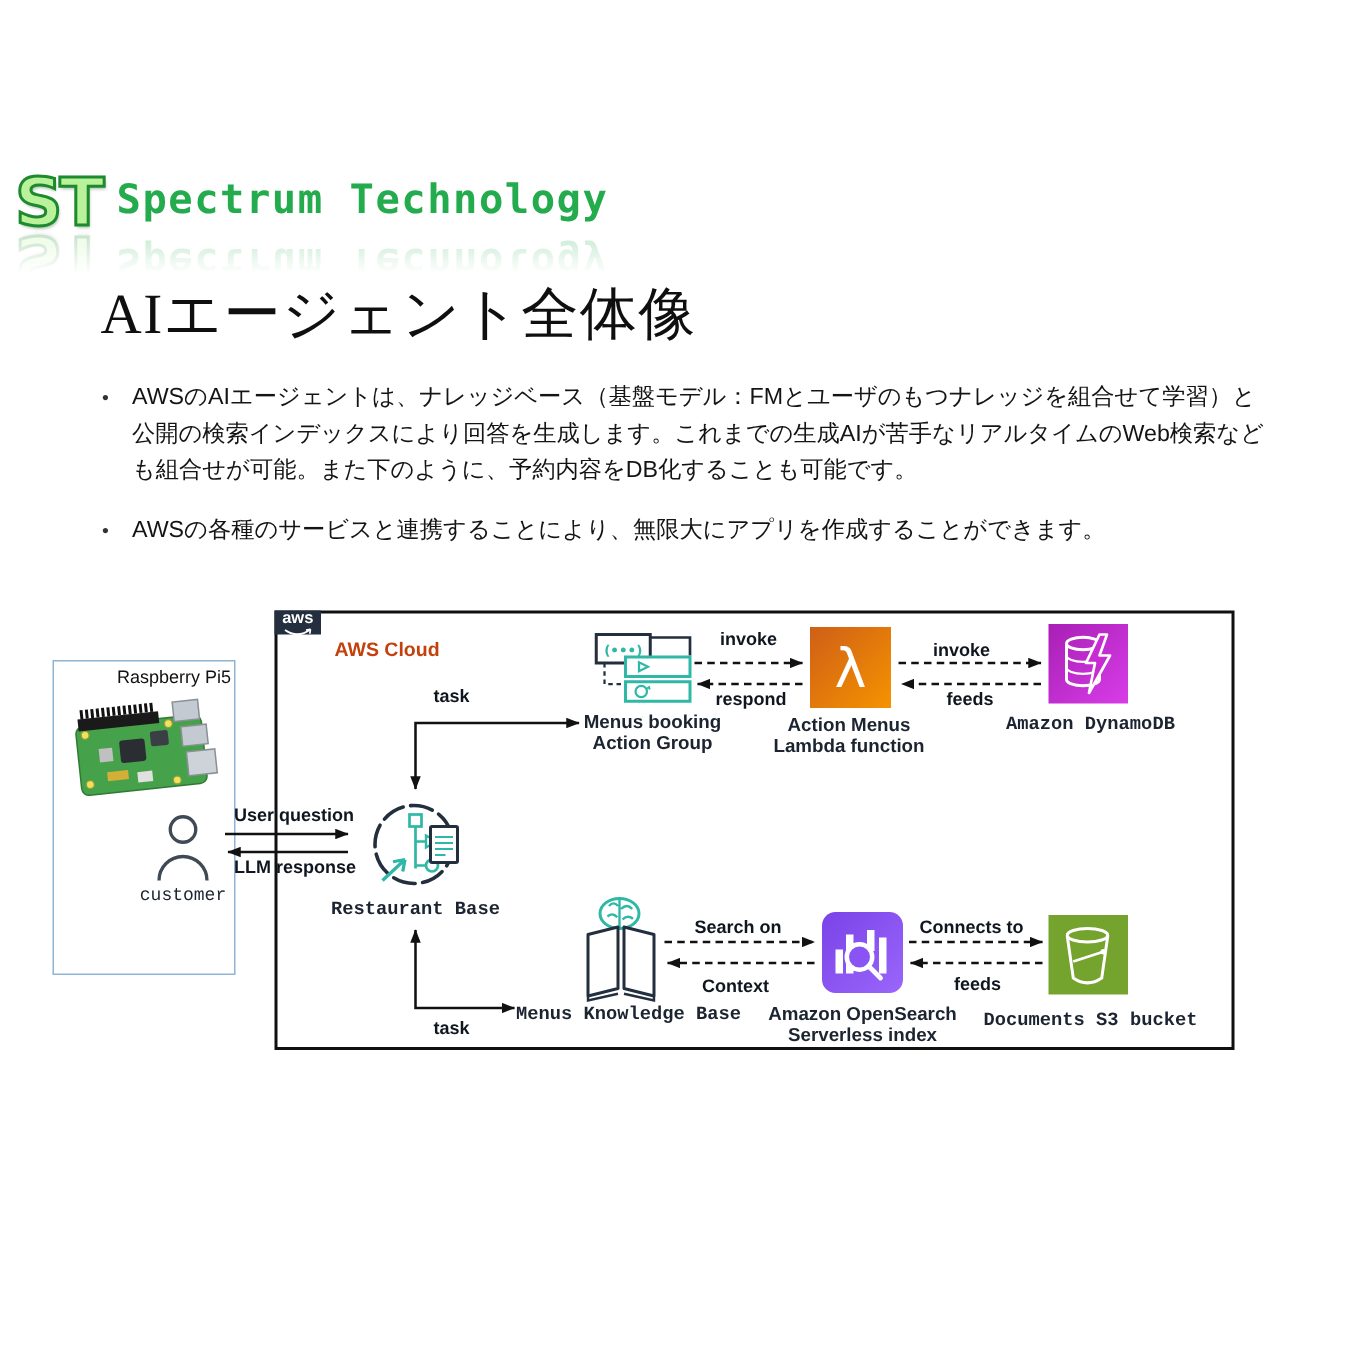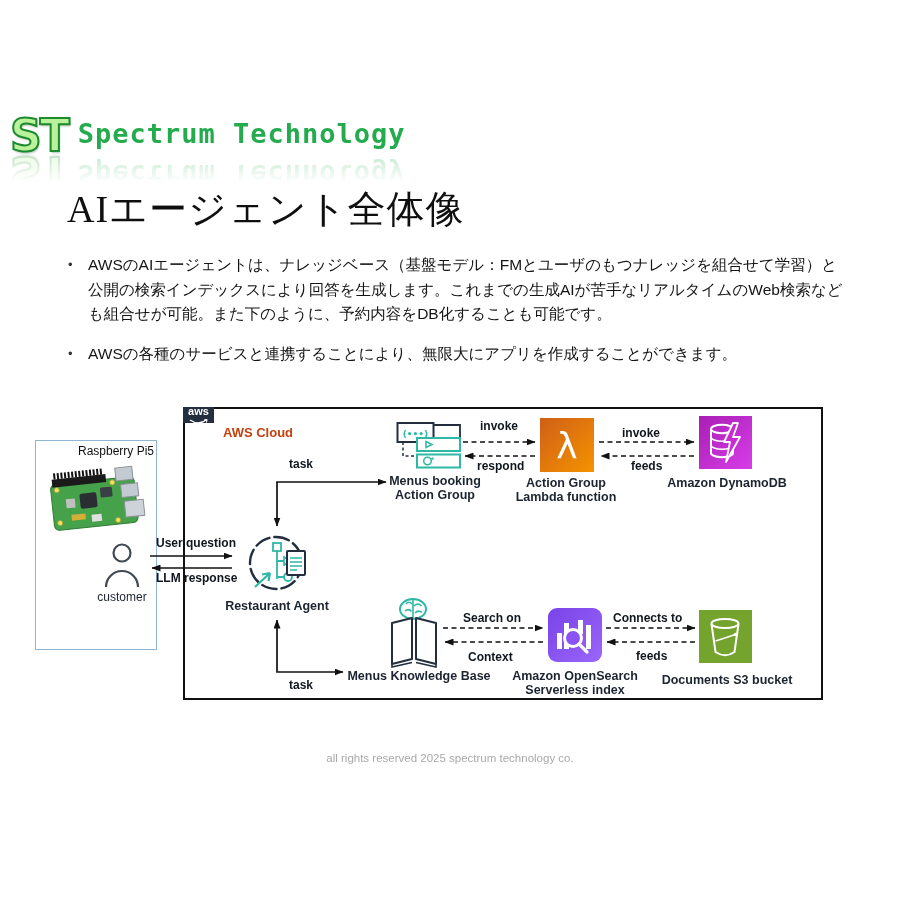--- a/index.html
+++ b/index.html
@@ -33,21 +33,21 @@
   .bullet .btxt { font-size:15.5px; line-height:24.5px; color:#141414; }
   .footer { position:absolute; left:0; top:752px; width:900px; text-align:center; font-size:11.5px; color:#a9a9a9; }
   
   .aws-box { position:absolute; left:183px; top:407px; width:640px; height:293px; border:2px solid #101010; background:#fff; }
   .aws-logo-sq { position:absolute; left:183px; top:407px; width:31px; height:16px; background:#232f3e; z-index:4; }
   .aws-cloud-lbl { position:absolute; left:223px; top:414px; font-size:13px; font-weight:600; color:#c2410c;margin-top:11px; }
   .dev-box { position:absolute; left:35px; top:440px; width:122px; height:210px; border:1.5px solid #8fb4d4; background:#fff; }
   .dev-lbl { position:absolute; left:50px; top:443px; width:78px; font-size:12px; line-height:16px; color:#111;margin-left:28px; }
   
   .lbl { position:absolute; font-size:12.5px; font-weight:600; color:#1b2430; line-height:14px; }
-  .ctr { transform:translateX(-50%); text-align:left; white-space:nowrap; }
+  .ctr { transform:translateX(-50%); text-align:left; white-space:nowrap;font-family:Liberation Mono, monospace; }
   .ctrw { transform:translateX(-50%); text-align:center; }
   .clbl { position:absolute; font-size:12px; font-weight:600; color:#10161f; white-space:nowrap; }
   .icon { position:absolute; }
   .sq { display:flex; align-items:center; justify-content:center; }
   .overlay { position:absolute; left:0; top:0; width:900px; height:900px; pointer-events:none; z-index:2; }
 </style>
 </head>
 <body>
 
 <div id="page">
@@ -124,21 +124,21 @@
       <circle cx="33" cy="36" r="26" stroke="#232f3e" stroke-width="2.4" fill="none" stroke-dasharray="15 5" stroke-linecap="round"></circle>
       <path d="M12,60 L27,46 M27,46 l-8,1.5 M27,46 l-1.5,8" stroke="#2eb8a5" stroke-width="2.2" fill="none" stroke-linejoin="round"></path>
       <rect x="30" y="16" width="8" height="8" stroke="#2eb8a5" stroke-width="1.8" fill="#fff"></rect>
       <path d="M34,24 V52 M34,34 h7 M34,50 h7" stroke="#2eb8a5" stroke-width="1.8" fill="none"></path>
       <polygon points="41,30 41,38 48,34" stroke="#2eb8a5" stroke-width="1.6" fill="#fff"></polygon>
       <circle cx="45" cy="50" r="4" stroke="#2eb8a5" stroke-width="1.8" fill="#fff"></circle>
       <rect x="44" y="24" width="18" height="24" rx="1" fill="#ffffff" stroke="#232f3e" stroke-width="2"></rect>
       <path d="M47,31 h12 M47,35 h12 M47,39 h12 M47,43 h7" stroke="#2eb8a5" stroke-width="1.3" fill="none"></path>
     </svg>
   </div>
-  <div class="lbl ctr" style="left:277px; top:599px;">Restaurant Agent</div>
+  <div class="lbl ctr" style="left:277px; top:599px;">Restaurant Base</div>
 
   <div class="icon" style="left:396px; top:415px;">
     <svg width="68" height="54" viewBox="0 0 68 54">
       <path d="M38,10 H64 V22" stroke="#232f3e" stroke-width="1.8" fill="none"></path>
       <path d="M7,27 V41 H20" stroke="#232f3e" stroke-width="1.5" fill="none" stroke-dasharray="3 2.5"></path>
       <rect x="1.5" y="8" width="36" height="19" stroke="#232f3e" stroke-width="2" fill="#ffffff"></rect>
       <text x="19.5" y="21.5" text-anchor="middle" font-size="9" font-weight="bold" fill="#2eb8a5" font-family="DejaVu Sans, sans-serif">(•••)</text>
       <rect x="21" y="23" width="43" height="13" stroke="#2eb8a5" stroke-width="2" fill="#ffffff"></rect>
       <polygon points="30,26.5 30,32.5 36,29.5" stroke="#2eb8a5" stroke-width="1.5" fill="none"></polygon>
       <rect x="21" y="39.5" width="43" height="13" stroke="#2eb8a5" stroke-width="2" fill="#ffffff"></rect>
@@ -146,21 +146,21 @@
       <path d="M35.3,44 l1.5,-1 l0.3,1.8" stroke="#2eb8a5" stroke-width="1.2" fill="none"></path>
     </svg>
   </div>
   <div class="lbl ctrw" style="left:435px; top:474px; width:100px;">Menus booking Action Group</div>
 
   <div class="icon sq" style="left:540px; top:418px; width:54px; height:54px; background:linear-gradient(135deg,#cf5f17,#f59300);">
     <svg width="54" height="54" viewBox="0 0 54 54">
       <text x="27" y="40" text-anchor="middle" font-size="36" fill="#ffffff" font-family="DejaVu Sans, sans-serif">λ</text>
     </svg>
   </div>
-  <div class="lbl ctrw" style="left:566px; top:476px; width:112px;">Action Group Lambda function</div>
+  <div class="lbl ctrw" style="left:566px; top:476px; width:112px;">Action Menus Lambda function</div>
 
   <div class="icon sq" style="left:699px; top:416px; width:53px; height:53px; background:linear-gradient(135deg,#a81fb5,#d83de8);">
     <svg width="53" height="53" viewBox="0 0 53 53">
       <ellipse cx="23" cy="13" rx="11" ry="4.2" stroke="#fff" stroke-width="2" fill="none"></ellipse>
       <path d="M12,13 L12,37 A11,4.2 0 0 0 34,37 L34,13" stroke="#fff" stroke-width="2" fill="none"></path>
       <path d="M12,21 A11,4.2 0 0 0 34,21 M12,29 A11,4.2 0 0 0 34,29" stroke="#fff" stroke-width="1.5" fill="none"></path>
       <polygon points="34,7 25,26 31,26 27,46 41,21 34,21 39,7" fill="#c92bd3" stroke="#fff" stroke-width="1.8" stroke-linejoin="round"></polygon>
     </svg>
   </div>
   <div class="lbl ctr" style="left:727px; top:476px;">Amazon DynamoDB</div>
@@ -228,15 +228,14 @@
       <path d="M535,456 L465,456" marker-end="url(#ah)"></path>
       <path d="M599,442 L694,442" marker-end="url(#ah)"></path>
       <path d="M694,456 L601,456" marker-end="url(#ah)"></path>
       <path d="M443,628 L543,628" marker-end="url(#ah)"></path>
       <path d="M543,642 L445,642" marker-end="url(#ah)"></path>
       <path d="M606,628 L695,628" marker-end="url(#ah)"></path>
       <path d="M695,642 L607,642" marker-end="url(#ah)"></path>
     </g>
   </svg>
 
-  <div class="footer">all rights reserved 2025 spectrum technology co.</div>
 
 </div>
 
 </body></html>

